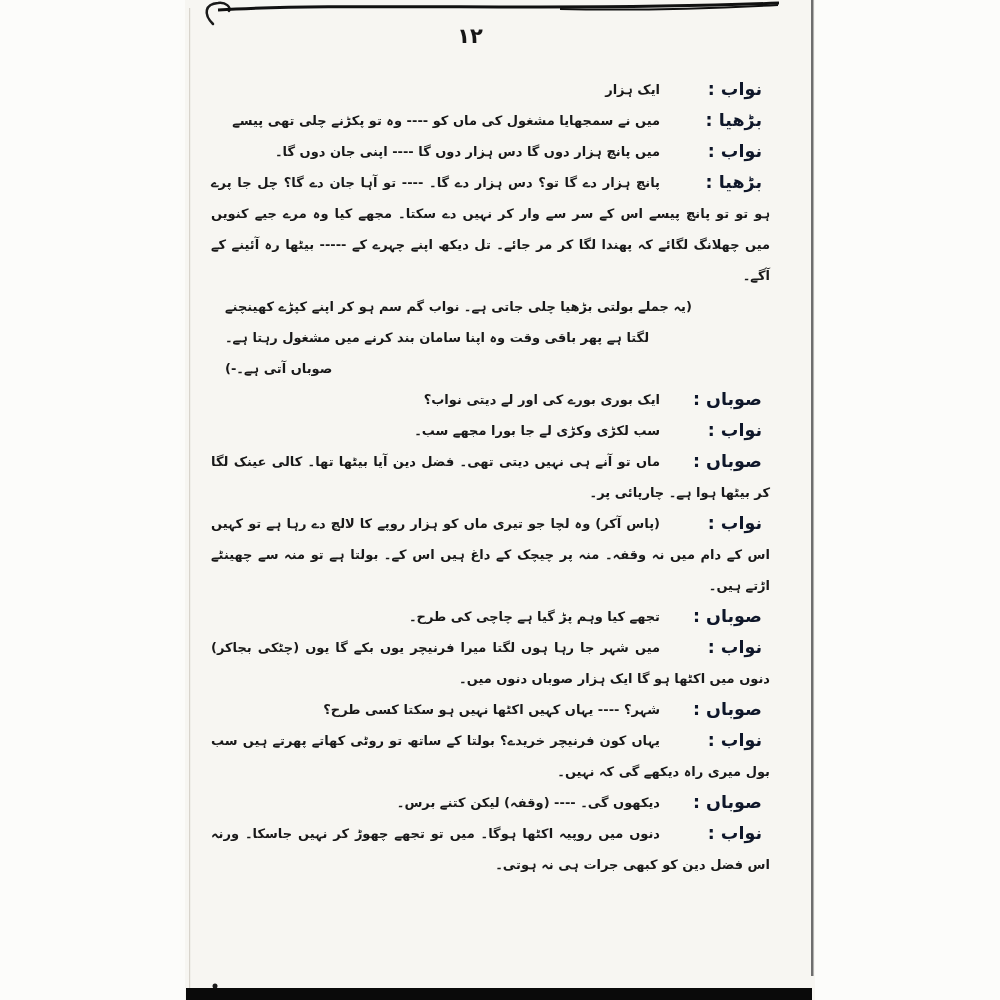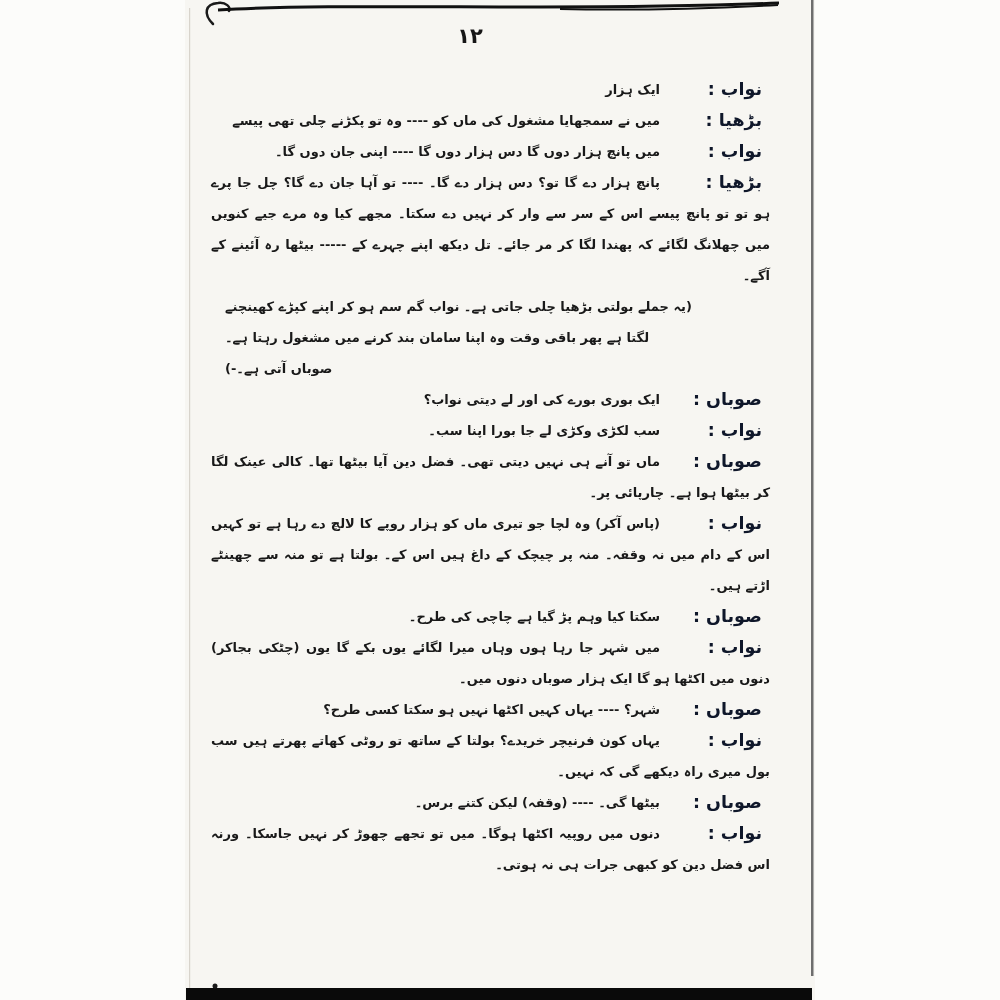--- a/index.html
+++ b/index.html
@@ -95,56 +95,56 @@
       <p class="text">(یہ جملے بولتی بڑھیا چلی جاتی ہے۔ نواب گم سم ہو کر اپنے کپڑے کھینچنے لگتا ہے پھر باقی وقت وہ اپنا سامان بند کرنے میں مشغول رہتا ہے۔ صوباں آتی ہے۔-)</p>
     </div>
 
     <div class="row">
       <span class="speaker">صوباں :</span>
       <p class="text">ایک بوری بورے کی اور لے دیتی نواب؟</p>
     </div>
 
     <div class="row">
       <span class="speaker">نواب :</span>
-      <p class="text">سب لکڑی وکڑی لے جا بورا اپنا سب۔</p>
+      <p class="text">سب لکڑی وکڑی لے جا بورا مجھے سب۔</p>
     </div>
 
     <div class="row">
       <span class="speaker">صوباں :</span>
       <p class="text">ماں تو آنے ہی نہیں دیتی تھی۔ فضل دین آیا بیٹھا تھا۔ کالی عینک لگا کر بیٹھا ہوا ہے۔ چارپائی پر۔</p>
     </div>
 
     <div class="row">
       <span class="speaker">نواب :</span>
       <p class="text">(پاس آکر) وہ لچا جو تیری ماں کو ہزار روپے کا لالچ دے رہا ہے تو کہیں اس کے دام میں نہ وقفہ۔ منہ پر چیچک کے داغ ہیں اس کے۔ بولتا ہے تو منہ سے چھینٹے اڑتے ہیں۔</p>
     </div>
 
     <div class="row">
       <span class="speaker">صوباں :</span>
-      <p class="text">سکتا کیا وہم پڑ گیا ہے چاچی کی طرح۔</p>
+      <p class="text">تجھے کیا وہم پڑ گیا ہے چاچی کی طرح۔</p>
     </div>
 
     <div class="row">
       <span class="speaker">نواب :</span>
-      <p class="text">میں شہر جا رہا ہوں وہاں میرا لگائے یوں بکے گا یوں (چٹکی بجاکر) دنوں میں اکٹھا ہو گا ایک ہزار صوباں دنوں میں۔</p>
+      <p class="text">میں شہر جا رہا ہوں لگتا میرا فرنیچر یوں بکے گا یوں (چٹکی بجاکر) دنوں میں اکٹھا ہو گا ایک ہزار صوباں دنوں میں۔</p>
     </div>
 
     <div class="row">
       <span class="speaker">صوباں :</span>
       <p class="text">شہر؟ ---- یہاں کہیں اکٹھا نہیں ہو سکتا کسی طرح؟</p>
     </div>
 
     <div class="row">
       <span class="speaker">نواب :</span>
       <p class="text">یہاں کون فرنیچر خریدے؟ بولتا کے ساتھ تو روٹی کھاتے پھرتے ہیں سب بول میری راہ دیکھے گی کہ نہیں۔</p>
     </div>
 
     <div class="row">
       <span class="speaker">صوباں :</span>
-      <p class="text">بیٹھا گی۔ ---- (وقفہ) لیکن کتنے برس۔</p>
+      <p class="text">دیکھوں گی۔ ---- (وقفہ) لیکن کتنے برس۔</p>
     </div>
 
     <div class="row">
       <span class="speaker">نواب :</span>
       <p class="text">دنوں میں روپیہ اکٹھا ہوگا۔ میں تو تجھے چھوڑ کر نہیں جاسکا۔ ورنہ اس فضل دین کو کبھی جرات ہی نہ ہوتی۔</p>
     </div>
 
   </section>
 </main>
 

